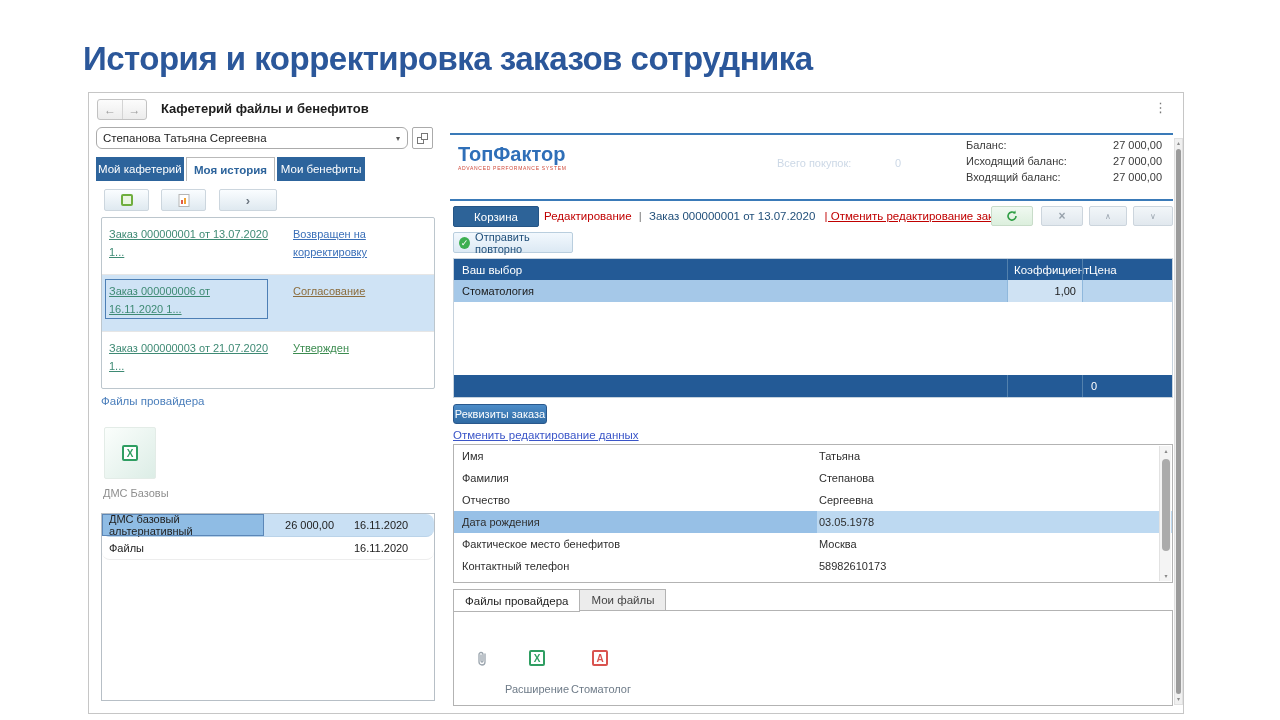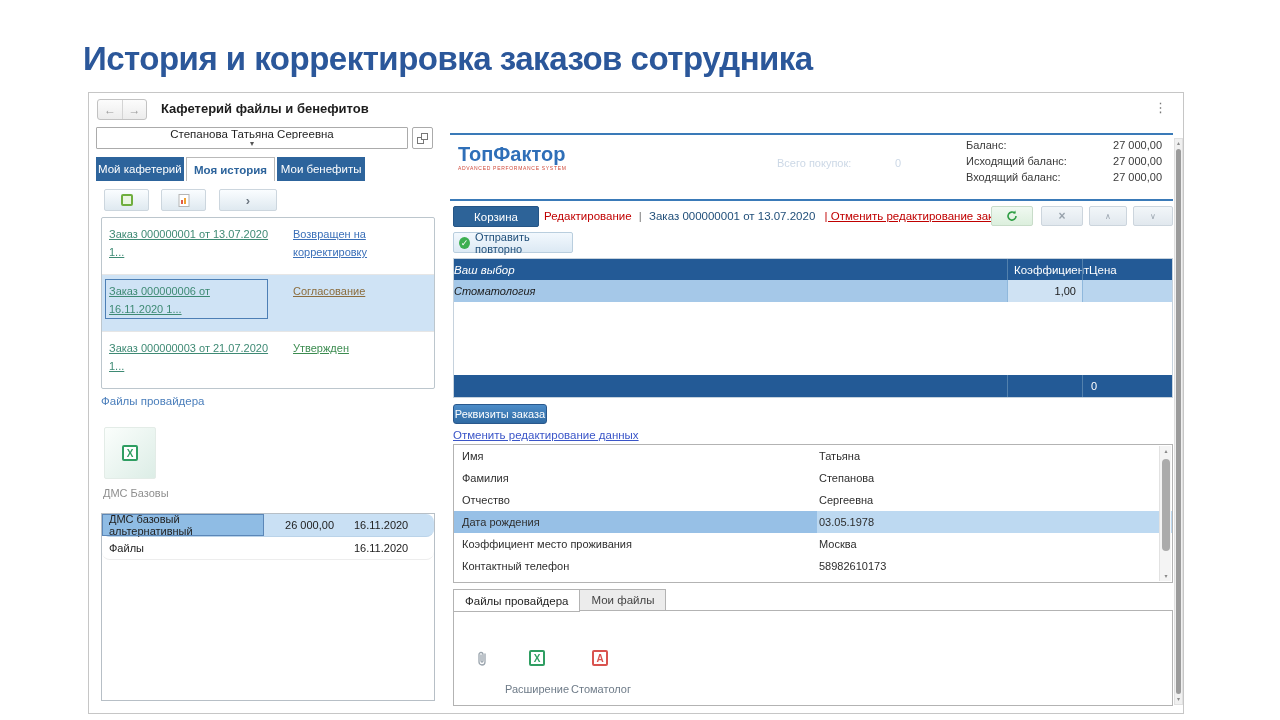--- a/index.html
+++ b/index.html
@@ -17,21 +17,21 @@
   .win-nav { position:absolute; left:8px; top:6px; display:flex; border:1px solid #c2c2c2;
              border-radius:3px; overflow:hidden; background:linear-gradient(#fcfcfc,#ececec); }
   .win-nav .nbtn { width:24px; height:19px; display:flex; align-items:center; justify-content:center;
                    color:#9a9a9a; font-size:12px; cursor:pointer; }
   .win-nav .nbtn + .nbtn { border-left:1px solid #d4d4d4; }
   .win-title { position:absolute; left:72px; top:8px; font-size:13px; font-weight:bold; color:#1d1d1d; }
   .win-menu { position:absolute; right:16px; top:7px; font-size:13px; color:#777; cursor:pointer; }
 
   
   .emp-combo { position:absolute; left:7px; top:34px; width:312px; height:22px;
-               border:1px solid #ababab; border-radius:1px; background:#fff; display:flex; align-items:center;flex-direction:column; }
+               border:1px solid #ababab; border-radius:6px; background:#fff; display:flex; align-items:center; }
   .emp-combo .val { flex:1; padding:0 6px; font-size:11.5px; color:#1e1e1e; white-space:nowrap; overflow:hidden; }
   .emp-combo .arr { width:18px; text-align:center; color:#555; font-size:8px; }
   .choose-btn { position:absolute; left:323px; top:34px; width:21px; height:22px; border:1px solid #ababab;
                 border-radius:2px; background:#fff; display:flex; align-items:center; justify-content:center; cursor:pointer; }
   .cho { position:relative; width:11px; height:11px; }
   .cho i { position:absolute; width:7px; height:7px; border:1px solid #777; background:#fff; display:block; }
   .cho i.s1 { left:0; bottom:0; } .cho i.s2 { right:0; top:0; }
 
   .ltabs { position:absolute; left:7px; top:64px; width:269px; height:24px; display:flex; gap:2px; }
   .ltab { flex:1; display:flex; align-items:center; justify-content:center; font-size:11.5px;
@@ -108,21 +108,21 @@
 
   .resend-btn { position:absolute; left:364px; top:139px; width:120px; height:21px; border:1px solid #b9cede;
                 border-radius:2px; background:linear-gradient(#f2f8fd,#dce9f4); display:flex; align-items:center;
                 padding-left:5px; cursor:pointer; }
   .chk { width:12px; height:12px; border-radius:50%; background:#3daf50; color:#fff; font-size:9px;
          display:flex; align-items:center; justify-content:center; margin-right:5px; }
   .resend-btn .lbl { font-size:11px; color:#1f4e79; }
 
   .mtbl { position:absolute; left:364px; top:165px; width:720px; border:1px solid #c6d2dd; background:#fff; }
   .mtbl .row { display:flex; }
-  .mtbl .c1 { width:553px; padding-left:0; display:flex; align-items:center;font-style:italic; }
+  .mtbl .c1 { width:553px; padding-left:8px; display:flex; align-items:center; }
   .mtbl .c2 { width:75px; display:flex; align-items:center; }
   .mtbl .c3 { flex:1; display:flex; align-items:center; }
   .mh { height:21px; background:#235a96; color:#fff; font-size:11.5px; }
   .mh .c2, .mh .c3 { border-left:1px solid #5381ad; padding-left:6px; }
   .mrow { height:22px; font-size:11px; color:#1a1a1a; cursor:pointer; }
   .mrow .c1 { background:#a5c8e8; }
   .mrow .c2 { background:#cfe2f3; justify-content:flex-end; padding-right:6px; border-left:1px solid #8fb8dc; }
   .mrow .c3 { background:#b9d5ee; border-left:1px solid #8fb8dc; }
   .mspacer { height:73px; background:#fff; }
   .mfoot { height:22px; background:#235a96; color:#fff; font-size:11px; }
@@ -343,21 +343,21 @@
       </div>
       <div class="prow">
         <div class="pl">Отчество</div>
         <div class="pv">Сергеевна</div>
       </div>
       <div class="prow sel">
         <div class="pl">Дата рождения</div>
         <div class="pv">03.05.1978</div>
       </div>
       <div class="prow">
-        <div class="pl">Коэффициент место проживания</div>
+        <div class="pl">Фактическое место бенефитов</div>
         <div class="pv">Москва</div>
       </div>
       <div class="prow">
         <div class="pl">Контактный телефон</div>
         <div class="pv">58982610173</div>
       </div>
       <div class="pscroll">
         <div class="parr up">▴</div>
         <div class="pthumb"></div>
         <div class="parr down">▾</div>

